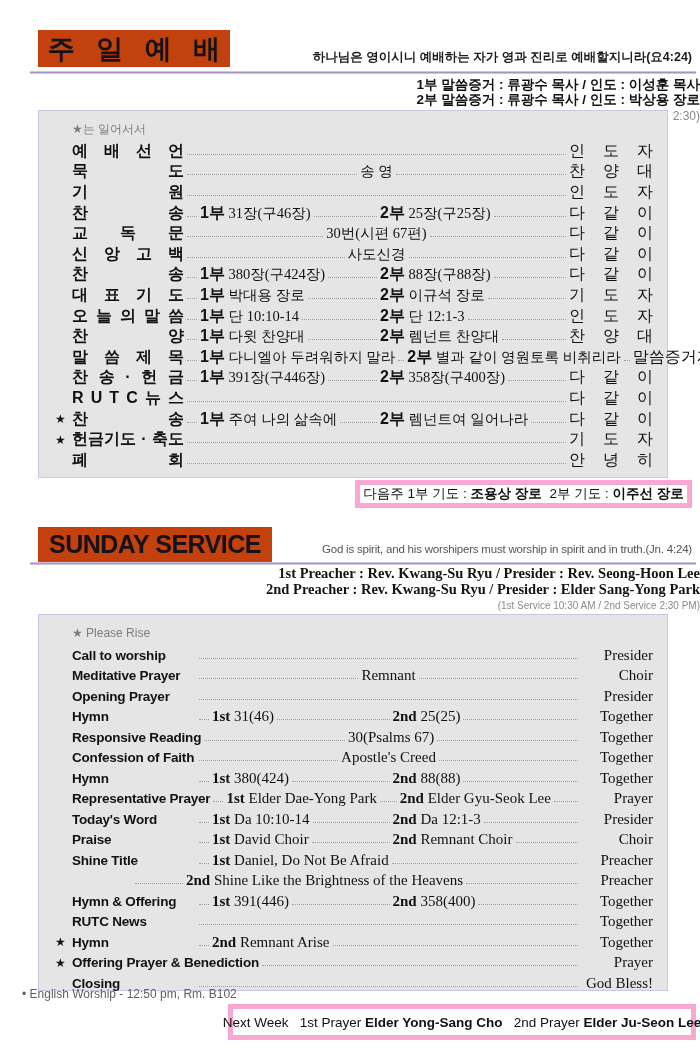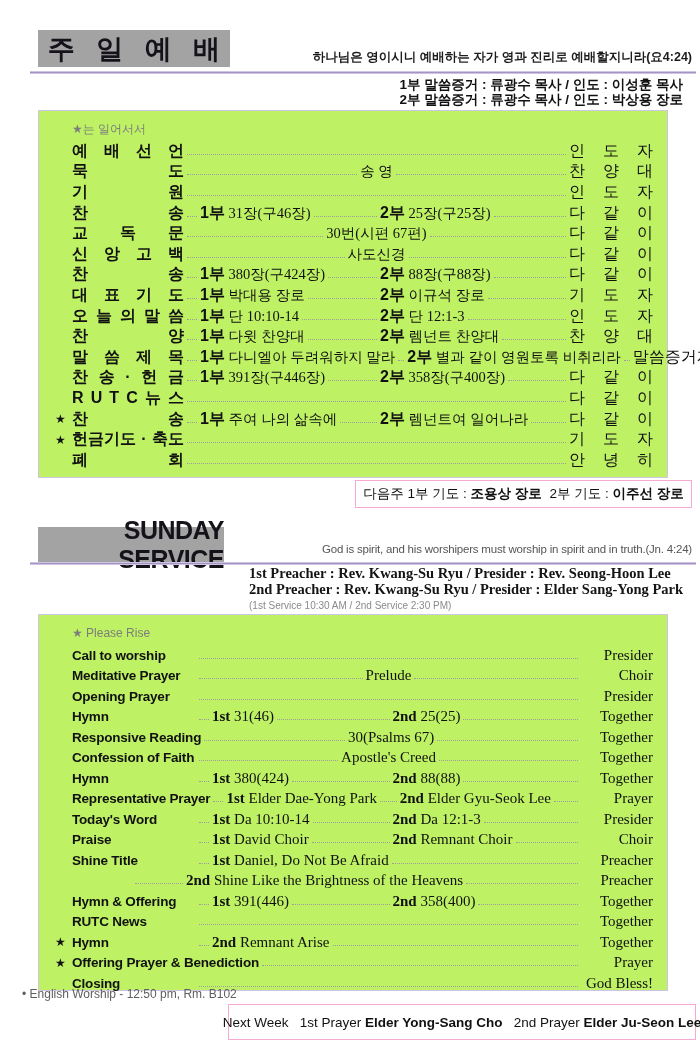--- a/index.html
+++ b/index.html
@@ -6,45 +6,45 @@
   html,body { width:700px; }
   body {
     width:700px; height:1050px; position:relative; background:#ffffff;
     font-family:"Liberation Sans","DejaVu Sans",sans-serif; color:#111;
     overflow:hidden;
   }
   .abs { position:absolute; }
 
   
   .title-box {
-    background:#a3a3a3; display:flex; align-items:center; justify-content:center;
+    background:#c2410c; display:flex; align-items:center; justify-content:center;
   }
   .title-kr { left:38px; top:30px; width:192px; height:37px;
     font-size:27px; font-weight:bold; letter-spacing:7px; padding-left:7px; color:#15121a; }
-  .title-en { left:38px; top:527px; width:186px; height:35px;
-    font-size:25px; font-weight:bold; letter-spacing:-0.5px; color:#15121a;text-align:right; }
+  .title-en { left:38px; top:527px; width:234px; height:35px;
+    font-size:25px; font-weight:bold; letter-spacing:-0.5px; color:#15121a; }
 
   .rule { position:absolute; left:30px; width:666px; height:3px;
     background:linear-gradient(#cfc5e2 0 33%, #a394c4 33% 66%, #cfc5e2 66% 100%); }
   .rule-kr { top:71px; } .rule-en { top:562px; }
 
   .verse-kr { right:8px; top:49px; font-size:12.5px; font-weight:bold; color:#1c1c1c; }
-  .head-right { right:17px; text-align:left; line-height:14.5px; }
+  .head-right { right:0; text-align:right; line-height:14.5px; }
   .head-right-kr { top:78px; }
   .head-right-kr .p-line { font-size:13.5px; font-weight:bold; line-height:14.5px; }
   .head-right-kr .t-line { font-size:12px; color:#8a8a8a; margin-top:2px; }
 
   .verse-en { right:8px; top:543px; font-size:11.5px; color:#555; letter-spacing:-0.2px; }
   .head-right-en { top:566px; }
   .head-right-en .p-line { font-family:"Liberation Serif","DejaVu Serif",serif;
     font-size:14.5px; font-weight:bold; line-height:15.5px; color:#141414; }
   .head-right-en .t-line { font-size:10px; color:#8a8a8a; margin-top:2px; }
 
   
-  .order-box { border:1px solid #cfc5e2; background:#bef264; padding:6px 14px 0 16px; }
+  .order-box { border:1px solid #cfc5e2; background:#e5e5e5; padding:6px 14px 0 16px; }
   .order-kr { left:38px; top:110px; width:630px; height:368px; }
   .order-en { left:38px; top:614px; width:630px; height:377px; }
   .rise-note { font-size:12px; color:#7d7d7d; height:24px; display:flex; align-items:center; padding-left:17px; }
 
   .row { display:flex; align-items:center; white-space:nowrap; }
   .order-kr .row { height:20.6px; }
   .order-en .row { height:20.5px; }
   .star { flex:0 0 17px; font-size:12px; color:#111; }
   .lbl { text-align:justify; text-align-last:justify; }
   .order-kr .lbl { flex:0 0 auto; min-width:112px; font-size:16px; font-weight:bold; }
@@ -64,21 +64,21 @@
   .pfx { font-weight:bold; }
   .order-kr .pfx { font-family:"Liberation Sans","DejaVu Sans",sans-serif; font-size:16px; }
   .order-en .pfx { font-family:"Liberation Serif","DejaVu Serif",serif; font-size:15px; }
   .role { flex:0 0 auto; }
   .order-kr .role { min-width:84px; font-size:16px;
     text-align:justify; text-align-last:justify; }
   .order-en .role { min-width:72px; text-align:right;
     font-family:"Liberation Serif","DejaVu Serif",serif; font-size:15px; }
 
   
-  .mini-box { border:1px solid #f9a8d4; display:flex; align-items:center; justify-content:center; }
+  .mini-box { border:5px solid #f9a8d4; display:flex; align-items:center; justify-content:center; }
   .next-kr { left:355px; top:480px; width:337px; height:28px; font-size:13.5px; }
   .next-en { left:228px; top:1004px; width:468px; height:36px; font-size:13.5px; }
   .mini-box span { white-space:pre; }
   .mini-box .bold { font-weight:bold; }
 
   .footnote { left:22px; top:987px; font-size:12px; color:#5e5e5e; }
 </style>
 </head>
 <body>
 
@@ -289,21 +289,21 @@
       <div class="row">
         <span class="star"></span>
         <span class="lbl">Call to worship</span>
         <span class="dot"></span>
         <span class="role">Presider</span>
       </div>
       <div class="row">
         <span class="star"></span>
         <span class="lbl">Meditative Prayer</span>
         <span class="dot"></span>
-        <span class="val">Prelude</span>
+        <span class="val">Remnant</span>
         <span class="dot"></span>
         <span class="role">Choir</span>
       </div>
       <div class="row">
         <span class="star"></span>
         <span class="lbl">Opening Prayer</span>
         <span class="dot"></span>
         <span class="role">Presider</span>
       </div>
       <div class="row">

